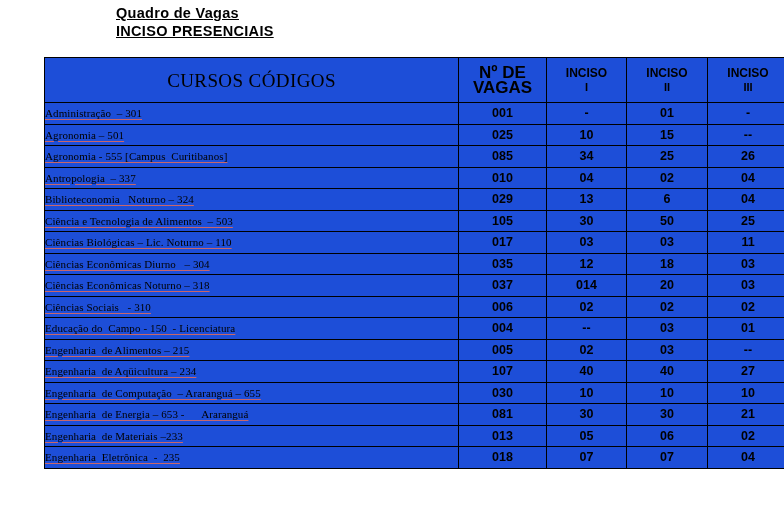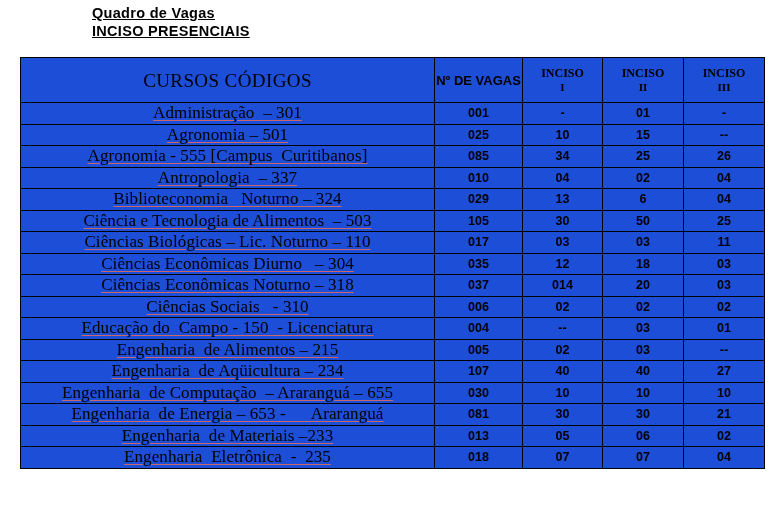--- a/index.html
+++ b/index.html
@@ -12,20 +12,21 @@
     background: #ffffff;
     font-family: "Liberation Serif", serif;
     color: #000000;
     overflow: hidden;
   }
   .page {
     position: relative;
     width: 660px;
     height: 511px;
     box-sizing: border-box;
+    margin-left: 24px;
   }
   .heading {
     position: absolute;
     left: 92px;
     top: 4px;
     font-family: "Liberation Sans", sans-serif;
     font-weight: bold;
     font-size: 14.5px;
     line-height: 18px;
     letter-spacing: 0.3px;
@@ -66,41 +67,40 @@
     height: 44px;
     line-height: 15px;
   }
   th.head-curso {
     font-family: "Liberation Serif", serif;
     font-weight: normal;
     font-size: 19px;
     letter-spacing: 0.4px;
   }
   th.head-vagas {
-    font-size: 13px;
+    font-size: 17px;
   }
   th.head-inciso {
     font-size: 12px;
-    font-family: Liberation Serif, serif;
   }
   th.head-inciso .sub {
     display: block;
     font-size: 11px;
     font-weight: bold;
     line-height: 13px;
   }
   tbody td {
     height: 20.5px;
     font-size: 14.5px;
   }
   td.curso {
     font-family: "Liberation Serif", serif;
-    font-size: 17px;
+    font-size: 11px;
     padding-left: 8px;
-    text-align: center;
+    text-align: left;
     white-space: pre;
     letter-spacing: 0.1px;
     text-decoration: underline;
     text-decoration-color: #c8666a;
     text-underline-offset: 2px;
     text-decoration-thickness: 1px;
   }
   td.num {
     font-family: "Liberation Sans", sans-serif;
     font-weight: bold;

